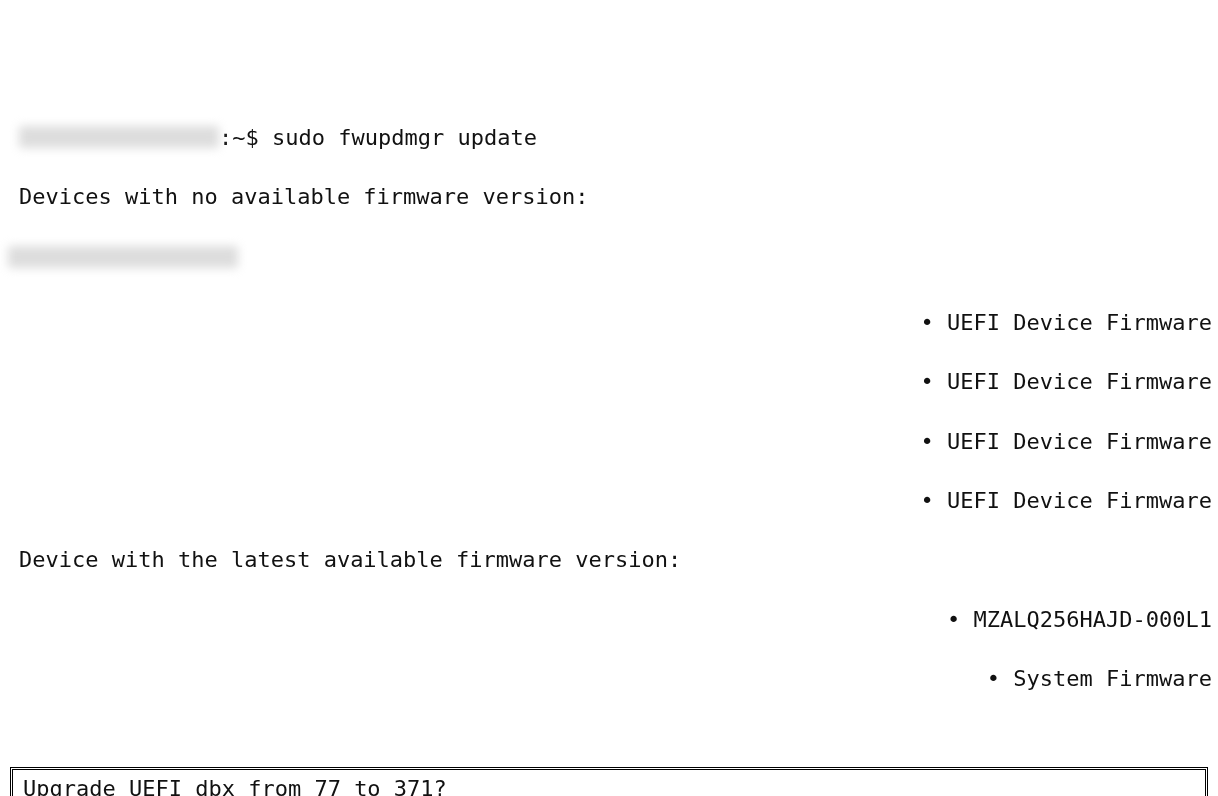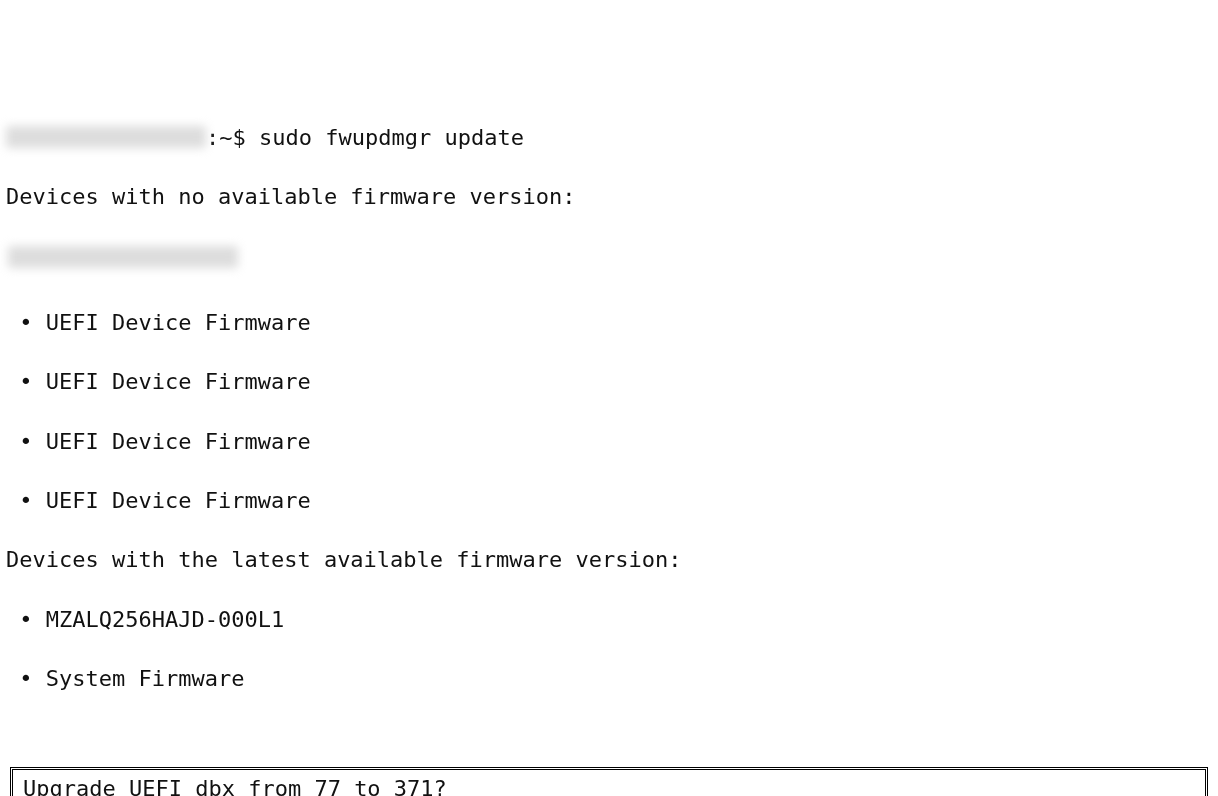--- a/index.html
+++ b/index.html
@@ -6,22 +6,22 @@
   body {
     font-family: "DejaVu Sans Mono", "Liberation Mono", Consolas, monospace;
     font-size: 22px;
     line-height: 1.35;
     background: #fff;
     color: #111;
     padding: 4px 6px 10px 6px;
     white-space: pre-wrap;
     width: 1218px;
   }
-  .line { white-space: pre; }
-  .bullet-line { white-space: pre; }
+  .line { white-space: pre; margin-left: 13px; }
+  .bullet-line { white-space: pre; text-align: right; }
   .blur-host, .blur-host2 {
     display: inline-block;
     filter: blur(5px);
     -webkit-filter: blur(5px);
     color: #888;
     background: #ddd;
     border-radius: 3px;
   }
   .blur-host { width: 200px; height: 22px; vertical-align: -3px; }
   .blur-host2 { width: 230px; height: 22px; vertical-align: -3px; margin-left: 2px; margin-top: 4px; margin-bottom: 6px;}
@@ -38,21 +38,21 @@
 
 
 
 <div class="line"><span class="blur-host"></span><span>:~$ </span><span>sudo fwupdmgr update</span></div>
 <div class="line">Devices with no available firmware version:</div>
 <div><span class="blur-host2"></span></div>
 <div class="bullet-line"> • <span>UEFI Device Firmware</span></div>
 <div class="bullet-line"> • <span>UEFI Device Firmware</span></div>
 <div class="bullet-line"> • <span>UEFI Device Firmware</span></div>
 <div class="bullet-line"> • <span>UEFI Device Firmware</span></div>
-<div class="line">Devices with the latest available firmware version:</div>
+<div class="line">Device with the latest available firmware version:</div>
 <div class="bullet-line"> • <span>MZALQ256HAJD-000L1</span></div>
 <div class="bullet-line"> • <span>System Firmware</span></div>
 
 <div class="box-double box-title"><span>Upgrade UEFI dbx from 77 to 371?</span></div>
 
 
 
 
 
 

